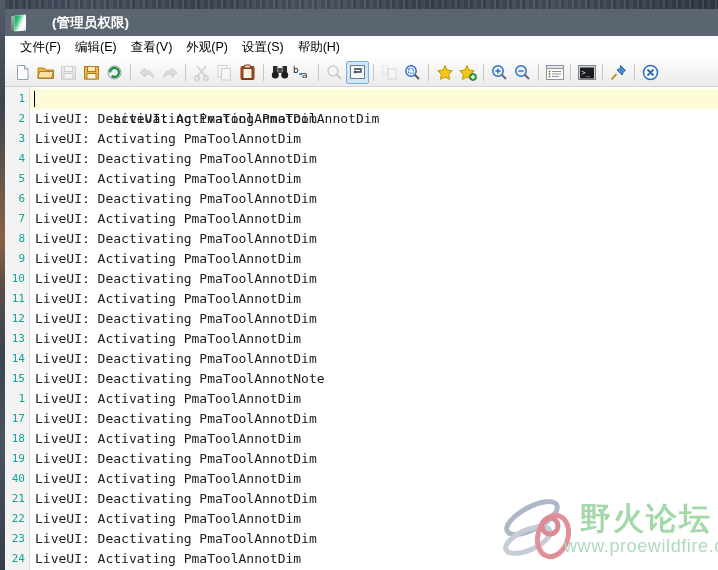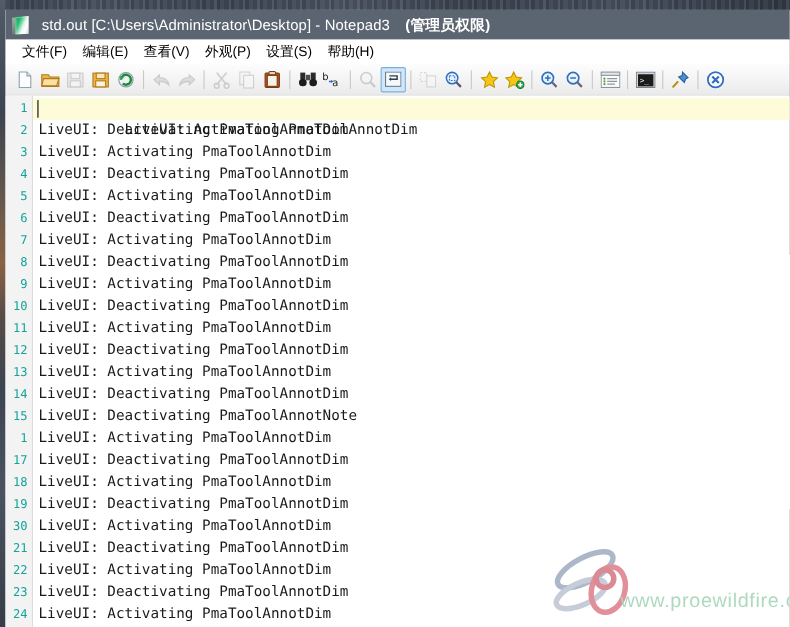--- a/index.html
+++ b/index.html
@@ -205,21 +205,20 @@
     <div class="lstrip"></div>
   </div>
 
   <div class="window">
 
     <div class="titlebar">
       <div class="app-icon">
         <div class="spine"></div>
         <div class="page"></div>
       </div>
-      <div class="title-text">std.out [C:\Users\Administrator\Desktop] - Notepad3</div>
       <div class="title-text title-admin">(管理员权限)</div>
     </div>
 
     <div class="menubar">
       <div class="menu-item">文件(F)</div>
       <div class="menu-item">编辑(E)</div>
       <div class="menu-item">查看(V)</div>
       <div class="menu-item">外观(P)</div>
       <div class="menu-item">设置(S)</div>
       <div class="menu-item">帮助(H)</div>
@@ -449,21 +448,21 @@
         <div class="gline">10</div>
         <div class="gline">11</div>
         <div class="gline">12</div>
         <div class="gline">13</div>
         <div class="gline">14</div>
         <div class="gline">15</div>
         <div class="gline">1</div>
         <div class="gline">17</div>
         <div class="gline">18</div>
         <div class="gline">19</div>
-        <div class="gline">30</div>
+        <div class="gline">40</div>
         <div class="gline">21</div>
         <div class="gline">22</div>
         <div class="gline">23</div>
         <div class="gline">24</div>
         <div class="gline">25</div>
       </div>
 
       <div class="codearea">
         <div class="cline cur">
           <span class="caret"></span><span>LiveUI: Activating PmaToolAnnotDim</span>
@@ -492,19 +491,20 @@
         <div class="cline">LiveUI: Deactivating PmaToolAnnotDim</div>
         <div class="cline">LiveUI: Activating PmaToolAnnotDim</div>
 
         <div class="watermark">
           <svg width="86" height="66" viewBox="0 0 86 66">
             <ellipse cx="34" cy="22" rx="28" ry="11" fill="none" stroke="#a8b4c6" stroke-width="5" transform="rotate(-28 34 22)"></ellipse>
             <ellipse cx="30" cy="44" rx="24" ry="10" fill="none" stroke="#c3cbd8" stroke-width="5" transform="rotate(-24 30 44)"></ellipse>
             <ellipse cx="55" cy="40" rx="15" ry="21" fill="none" stroke="#e08a94" stroke-width="5" transform="rotate(16 55 40)"></ellipse>
             <circle cx="52" cy="30" r="8" fill="none" stroke="#d9848f" stroke-width="5"></circle>
           </svg>
+          <div class="wm-text">野火论坛</div>
           <div class="wm-url">www.proewildfire.cn</div>
         </div>
       </div>
     </div>
 
   </div>
 </div>
 
 </body></html>

